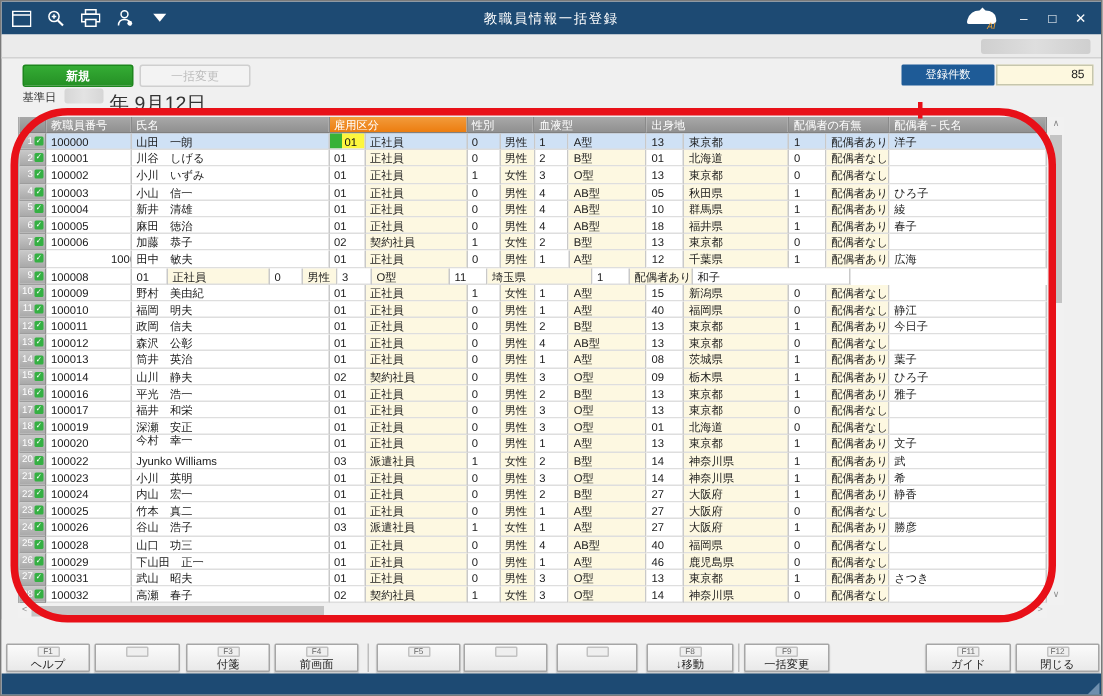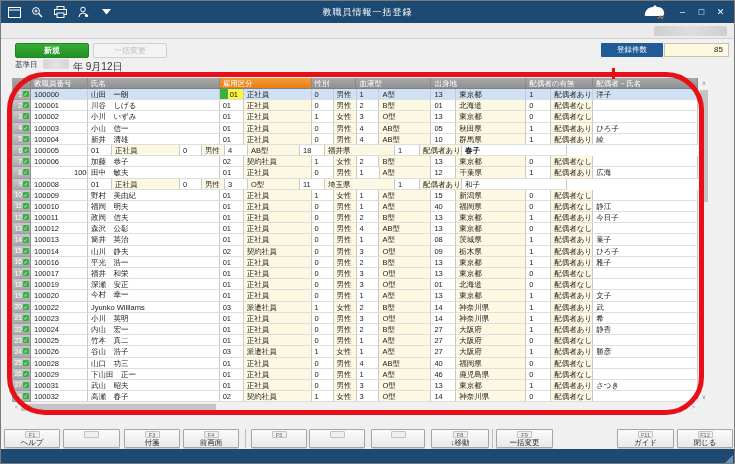--- a/index.html
+++ b/index.html
@@ -34,21 +34,21 @@
   .cnt-label { position:absolute; left:600px; top:42px; width:62px; height:14px; background:#1e5b97;
                color:#fff; font-size:7.5px; text-align:center; line-height:14px; border-radius:1px; }
   .cnt-value { position:absolute; left:663px; top:42px; width:65px; height:14px; background:#fdf8df;
                border:1px solid #c6c6ad; color:#222; font-size:8px; text-align:right; line-height:12px;
                padding-right:5px; }
 
   
   .basedate-label { position:absolute; left:14px; top:59px; font-size:7.5px; color:#333; }
   .redact2 { position:absolute; left:42px; top:58px; width:26px; height:10px;
              background:linear-gradient(90deg,#d6d6d6,#e3e3e3,#d6d6d6); border-radius:2px; }
-  .basedate-text { position:absolute; left:72px; top:59px; font-size:10px; color:#333; }
+  .basedate-text { position:absolute; left:72px; top:59px; font-size:13px; color:#333; }
 
   
   .grid { position:absolute; left:11px; top:77px; width:686px; background:#fff;
           border-left:1px solid #a9a9a9; font-size:7.5px; color:#1a1a1a; }
   .g-header { display:flex; height:11px; }
   .gh { height:11px; line-height:11px; color:#fff; padding-left:3px; overflow:hidden; white-space:nowrap;
         background:linear-gradient(#a8a8a8,#909090); border-right:1px solid #8a8a8a; border-bottom:1px solid #808080; }
   .gh.corner { width:18px; padding:0; }
   .gh.orange { background:linear-gradient(#f29b3c,#ec7d10); }
   .g-row { display:flex; height:11.2px; }
@@ -270,31 +270,32 @@
         <div class="cell" style="width: 25px;">1</div>
         <div class="cell y" style="width: 42px;">配偶者あり</div>
         <div class="cell" style="width: 105px;">綾</div>
       </div>
       <div class="g-row">
         <div class="rh">
           <span class="rh-num">6</span>
           <span class="rh-chk">✓</span>
         </div>
         <div class="cell" style="width: 57px;">100005</div>
+        <div class="cell" style="width: 132px;">麻田　徳治</div>
         <div class="cell" style="width: 24px;">01</div>
         <div class="cell y" style="width: 68px;">正社員</div>
         <div class="cell" style="width: 22px;">0</div>
         <div class="cell y" style="width: 23px;">男性</div>
         <div class="cell" style="width: 23px;">4</div>
         <div class="cell y" style="width: 52px;">AB型</div>
         <div class="cell" style="width: 25px;">18</div>
         <div class="cell y" style="width: 70px;">福井県</div>
         <div class="cell" style="width: 25px;">1</div>
         <div class="cell y" style="width: 42px;">配偶者あり</div>
-        <div class="cell" style="width: 105px; font-weight: bold;">春子</div>
+        <div class="cell" style="width: 105px;">春子</div>
       </div>
       <div class="g-row">
         <div class="rh">
           <span class="rh-num">7</span>
           <span class="rh-chk">✓</span>
         </div>
         <div class="cell" style="width: 57px;">100006</div>
         <div class="cell" style="width: 132px;">加藤　恭子</div>
         <div class="cell" style="width: 24px;">02</div>
         <div class="cell y" style="width: 68px;">契約社員</div>

